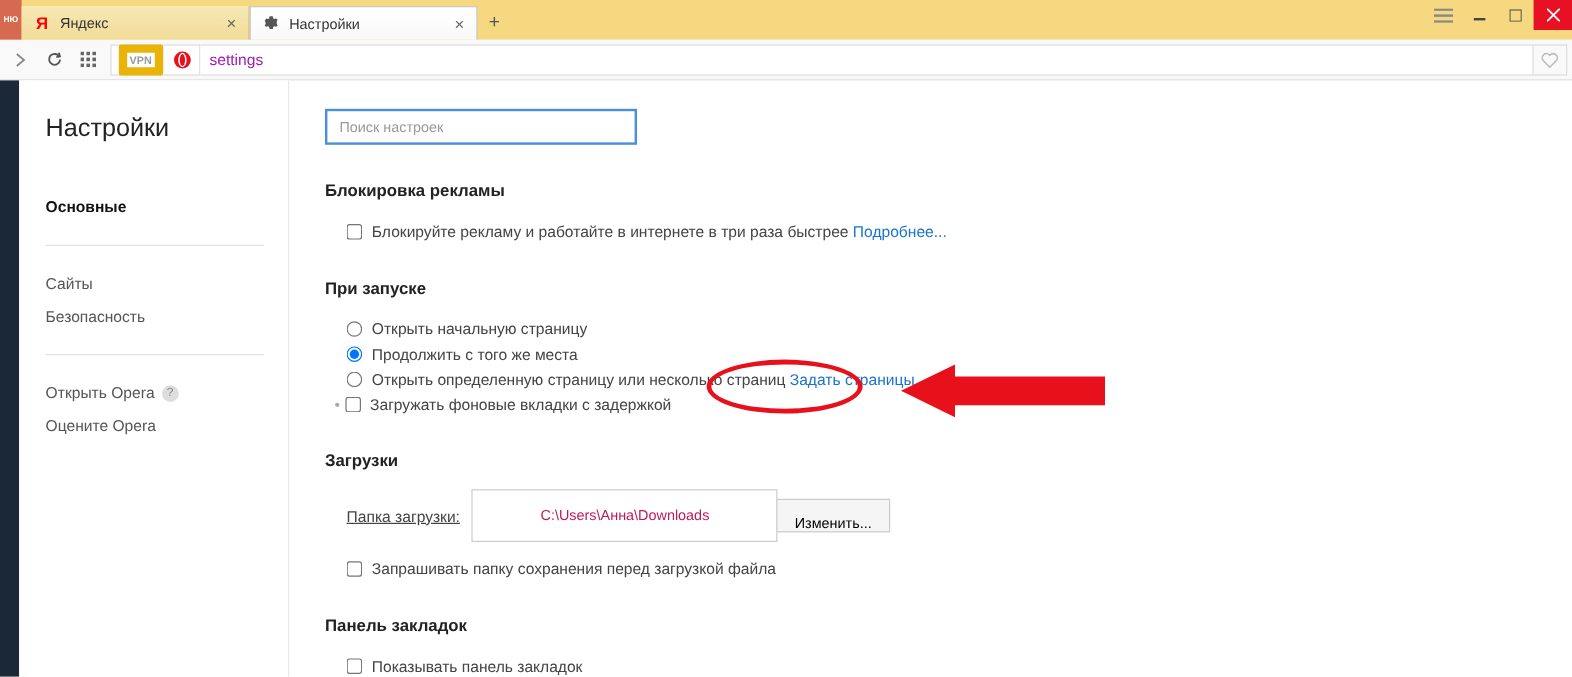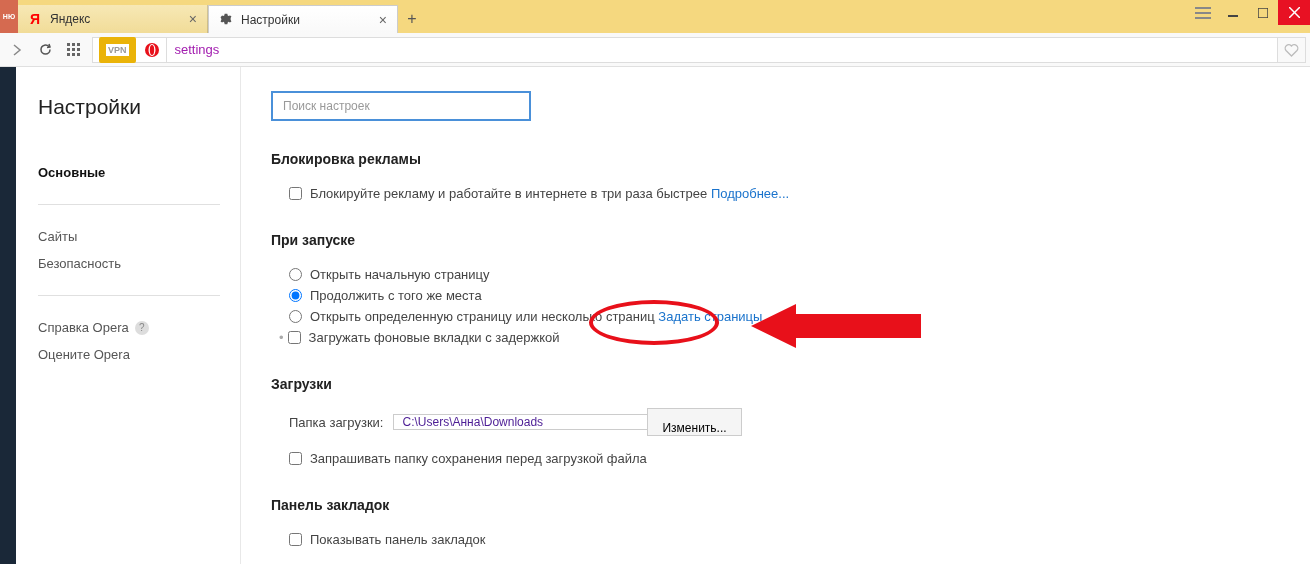--- a/index.html
+++ b/index.html
@@ -264,28 +264,30 @@
     .download-row {
       display: flex;
       align-items: center;
       padding-left: 18px;
       font-size: 13px;
       color: #444;
       margin-bottom: 12px;
     }
     .download-label {
       margin-right: 10px;
+      text-decoration: underline;
     }
     .download-path {
       width: 255px;
-      height: 16px;
+      height: 44px;
       border: 1px solid #ccc;
       padding: 0 8px;
       font-size: 12px;
-      color: #4c1d95;
+      color: #be185d;
+      text-align: center;
     }
     .change-btn {
       height: 28px;
       padding: 12px 14px;
       border: 1px solid #ccc;
       background: #f5f5f5;
       font-size: 12px;
       cursor: pointer;
       margin-left: -1px;
     }
@@ -422,21 +424,21 @@
   <div class="left-strip"></div>
 
   <div class="sidebar">
     <h1 class="sidebar-title">Настройки</h1>
     <div class="sidebar-item active">Основные</div>
     <hr class="sidebar-divider">
     <div class="sidebar-item">Сайты</div>
     <div class="sidebar-item">Безопасность</div>
     <hr class="sidebar-divider">
     <div class="sidebar-item">
-      <span>Справка Opera</span>
+      <span>Открыть Opera</span>
       <span class="help-icon">?</span>
     </div>
     <div class="sidebar-item">Оцените Opera</div>
   </div>
 
   <div class="main">
     <input class="search-box" placeholder="Поиск настроек" style="">
     
     
     <div class="section">

